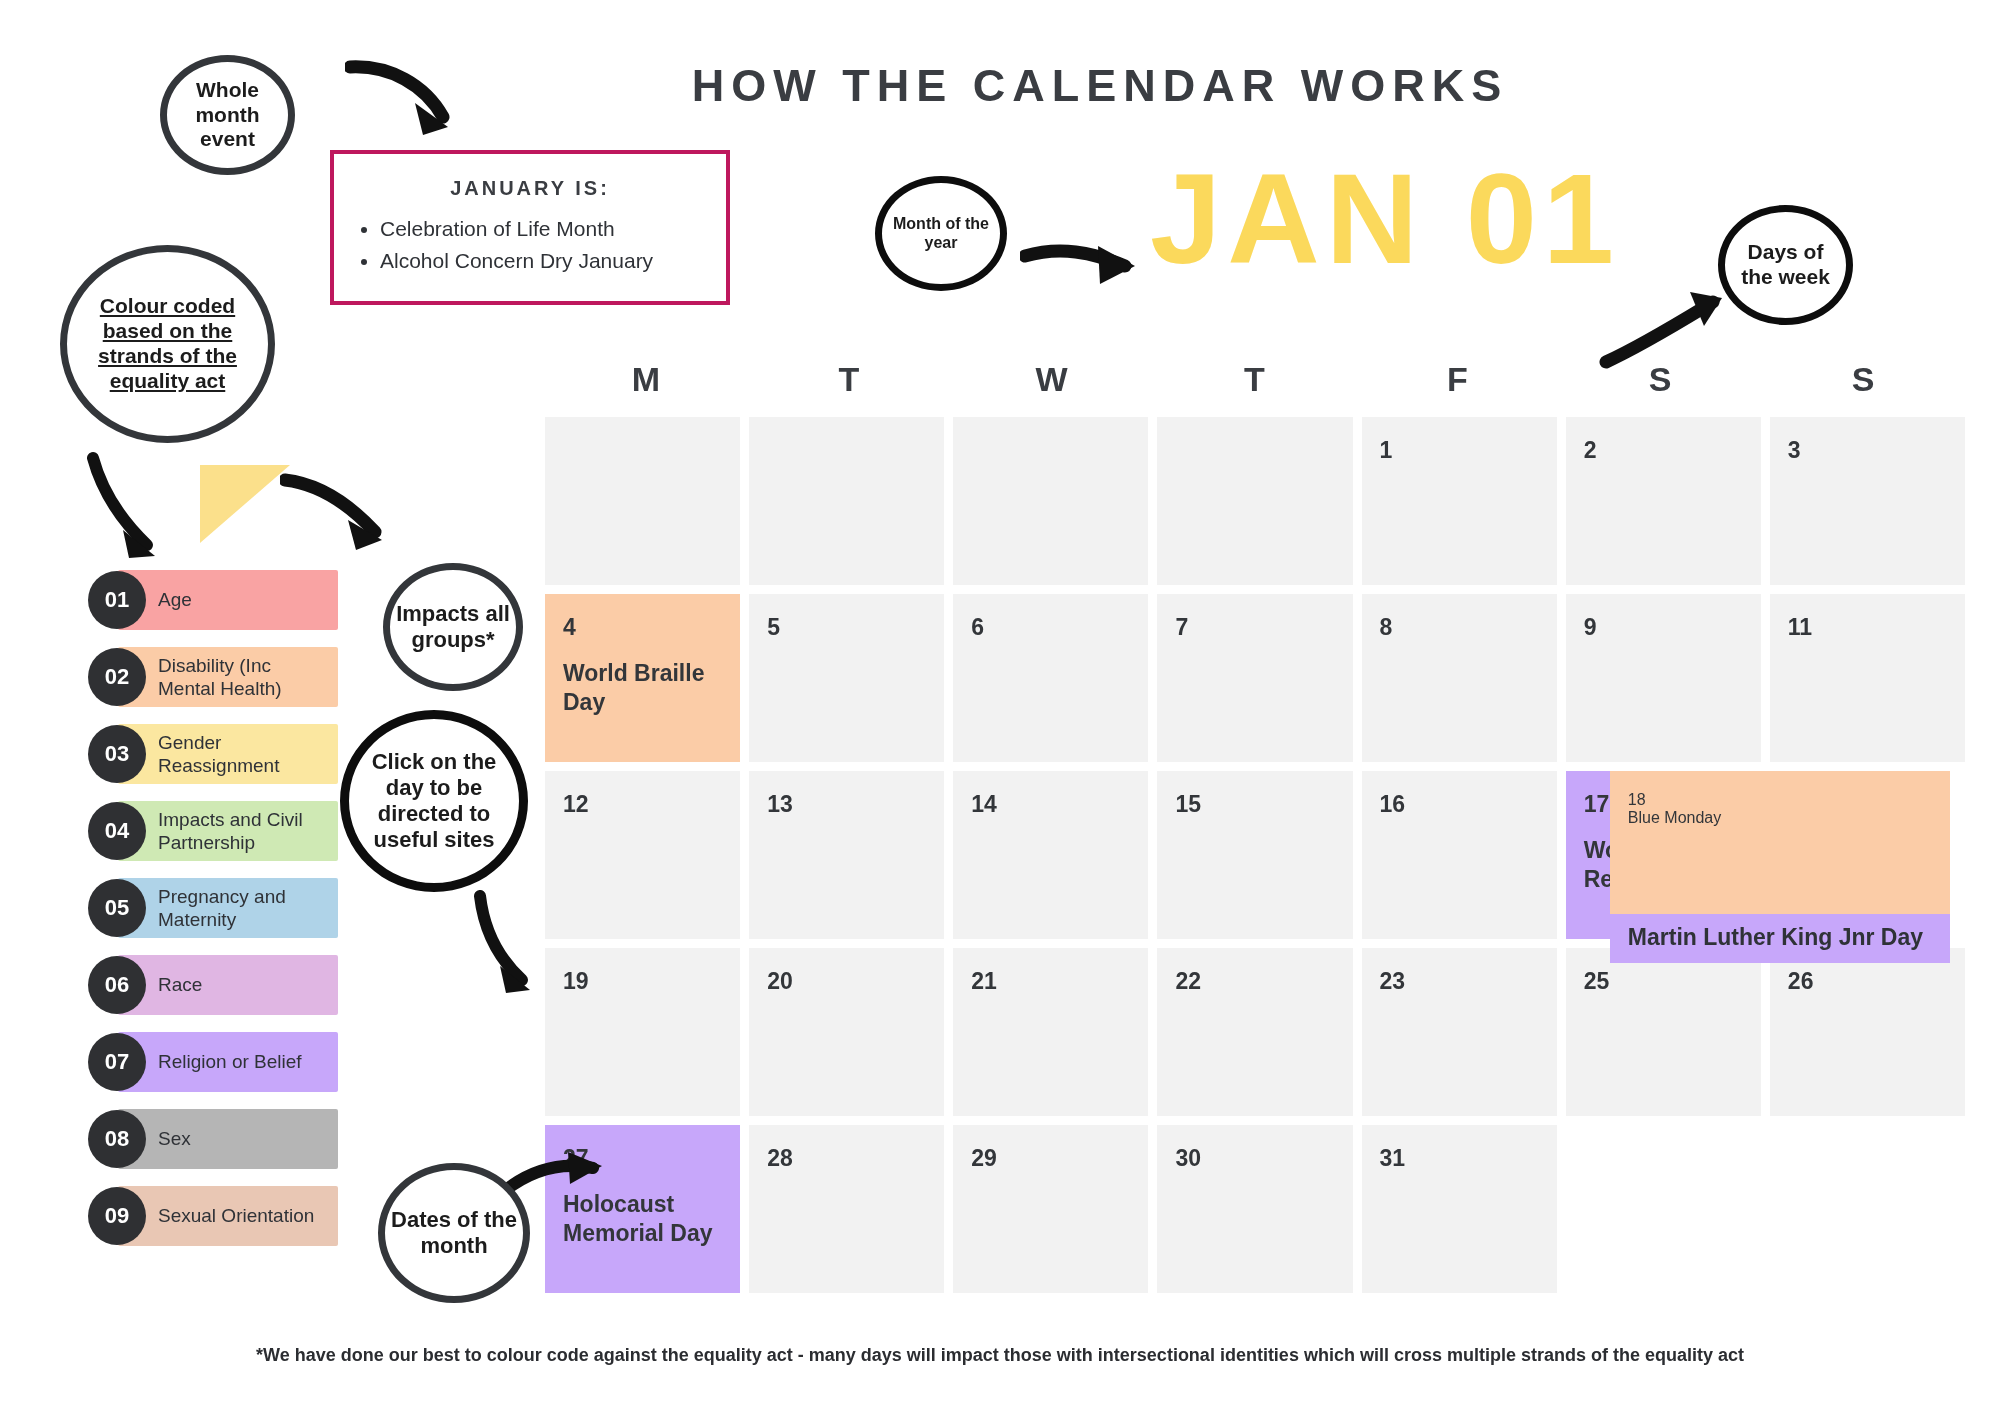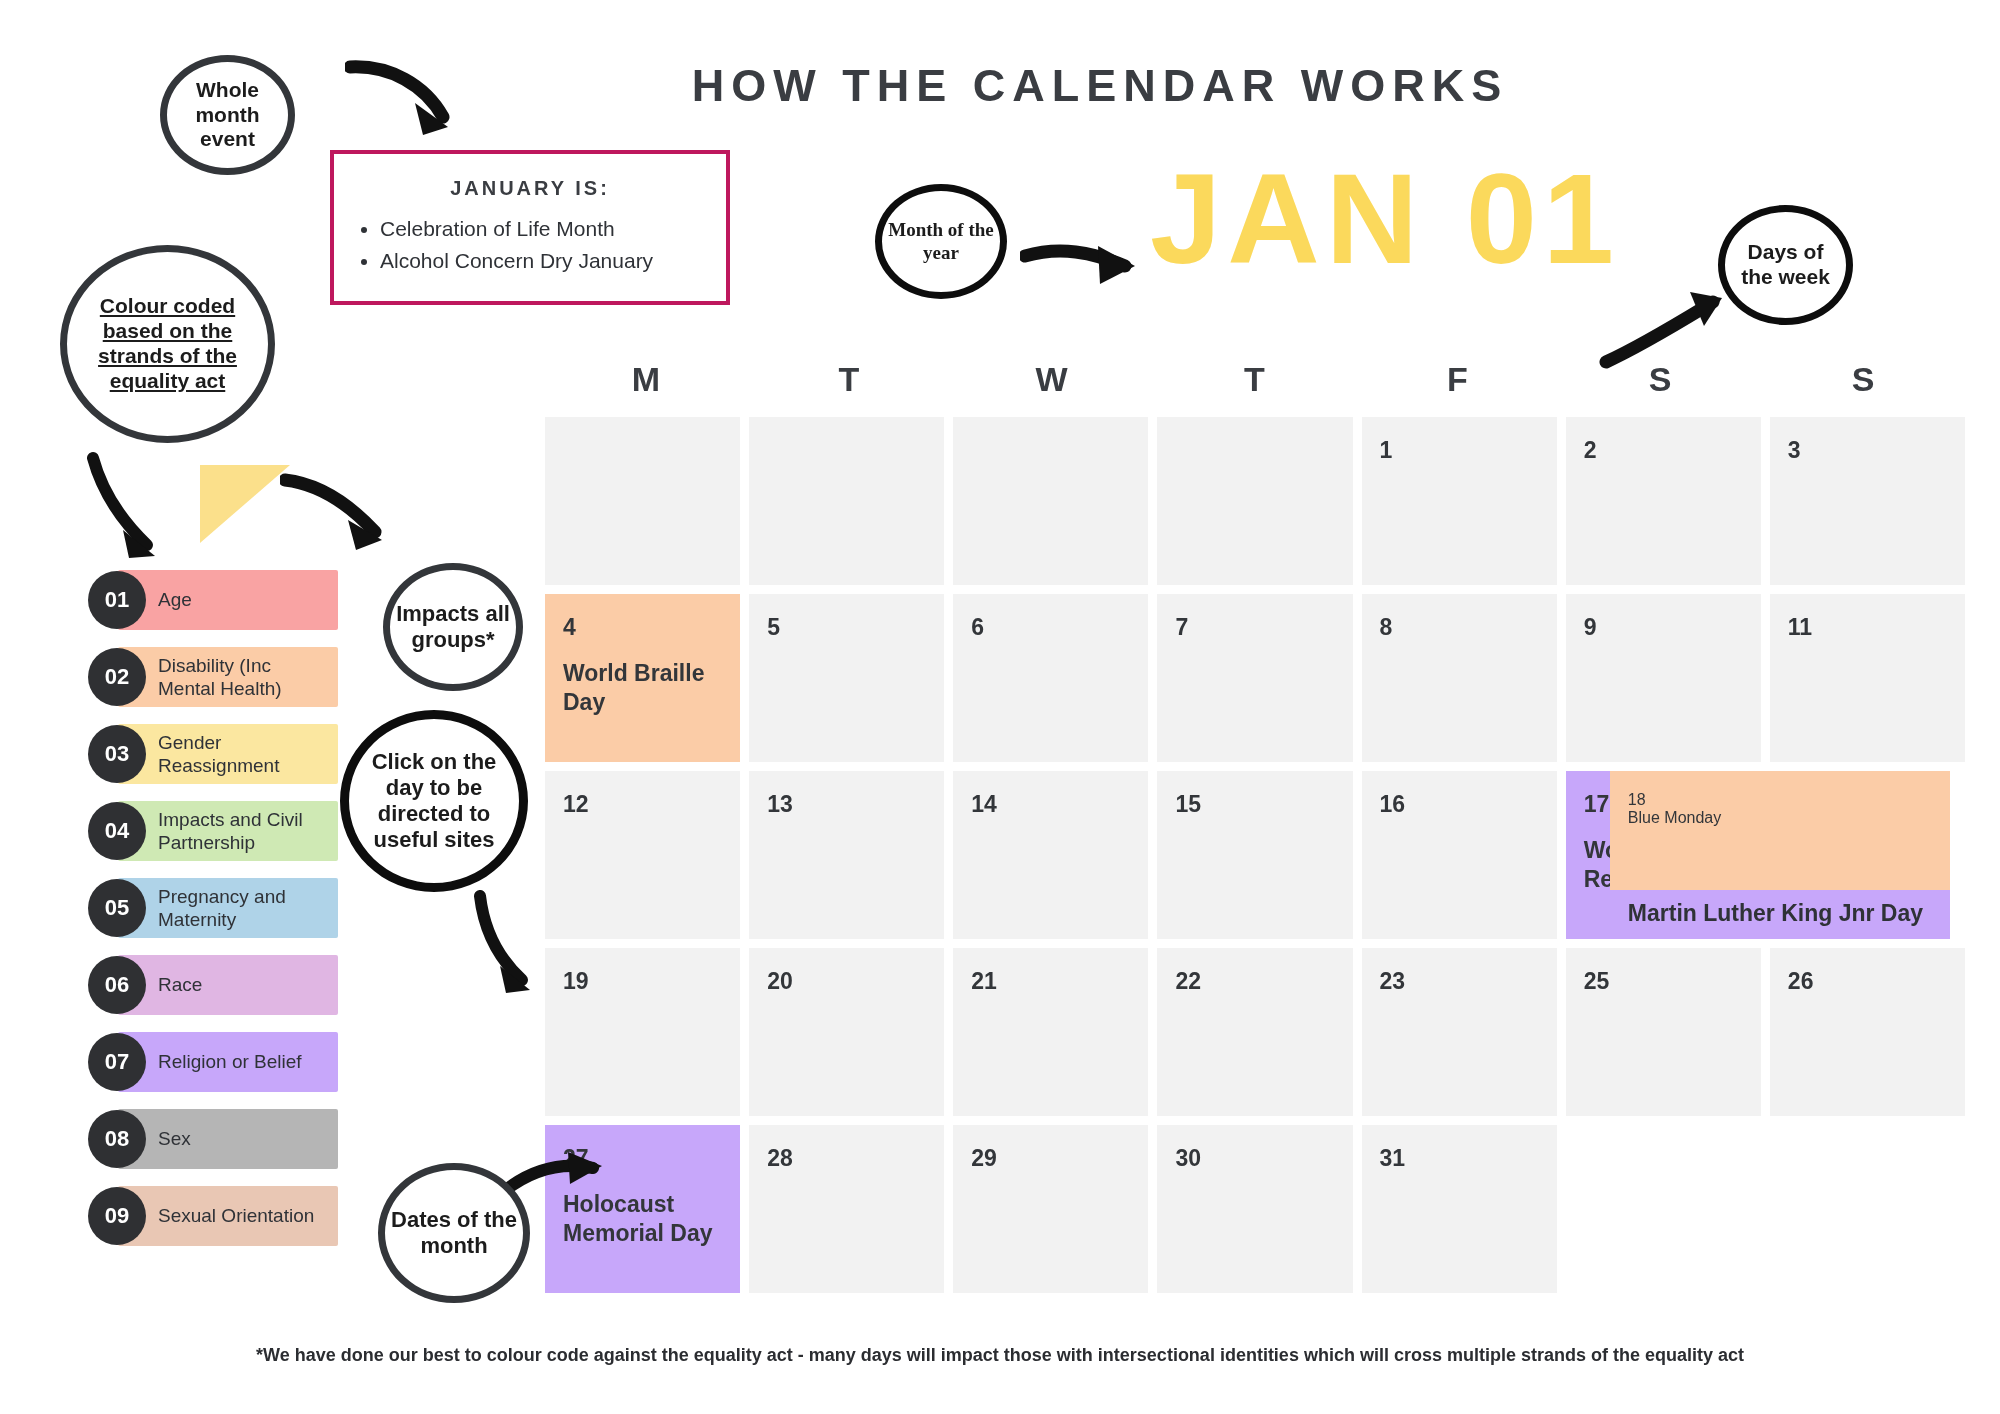--- a/index.html
+++ b/index.html
@@ -161,21 +161,21 @@
     font-size: 23px;
     font-weight: 600;
     line-height: 1.28;
     margin-top: 18px;
   }
 
   
   #cell-18 {
     position: absolute;
     left: -160px; top: 0;
-    width: 340px; height: 168px;
+    width: 340px; height: 192px;
     background: #FBCCA7;
     padding: 20px 6px 0 18px;
     box-sizing: border-box;
     z-index: 4;
   }
   #cell-18 .band {
     position: absolute;
     left: 0; bottom: 0;
     width: 100%;
     background: #C7A7FA;
@@ -215,21 +215,21 @@
 </div>
 
 <div class="bubble" style="left:160px; top:55px; width:135px; height:120px; font-size:21px;">
   <span>Whole month event</span>
 </div>
 
 <div class="bubble" style="left:60px; top:245px; width:215px; height:198px; font-size:21px; text-decoration:underline;">
   <span>Colour coded based on the strands of the equality act</span>
 </div>
 
-<div class="bubble black" style="left:875px; top:184px; width:132px; height:115px; font-size:19px;font-family:Liberation Serif, serif;">
+<div class="bubble black" style="left:875px; top:176px; width:132px; height:115px; font-size:16px;">
   <span>Month of the year</span>
 </div>
 
 <div class="bubble black" style="left:1718px; top:205px; width:135px; height:120px; font-size:21px;">
   <span>Days of the week</span>
 </div>
 
 <div class="bubble" style="left:383px; top:563px; width:140px; height:128px; font-size:22px;">
   <span>Impacts all groups*</span>
 </div>

